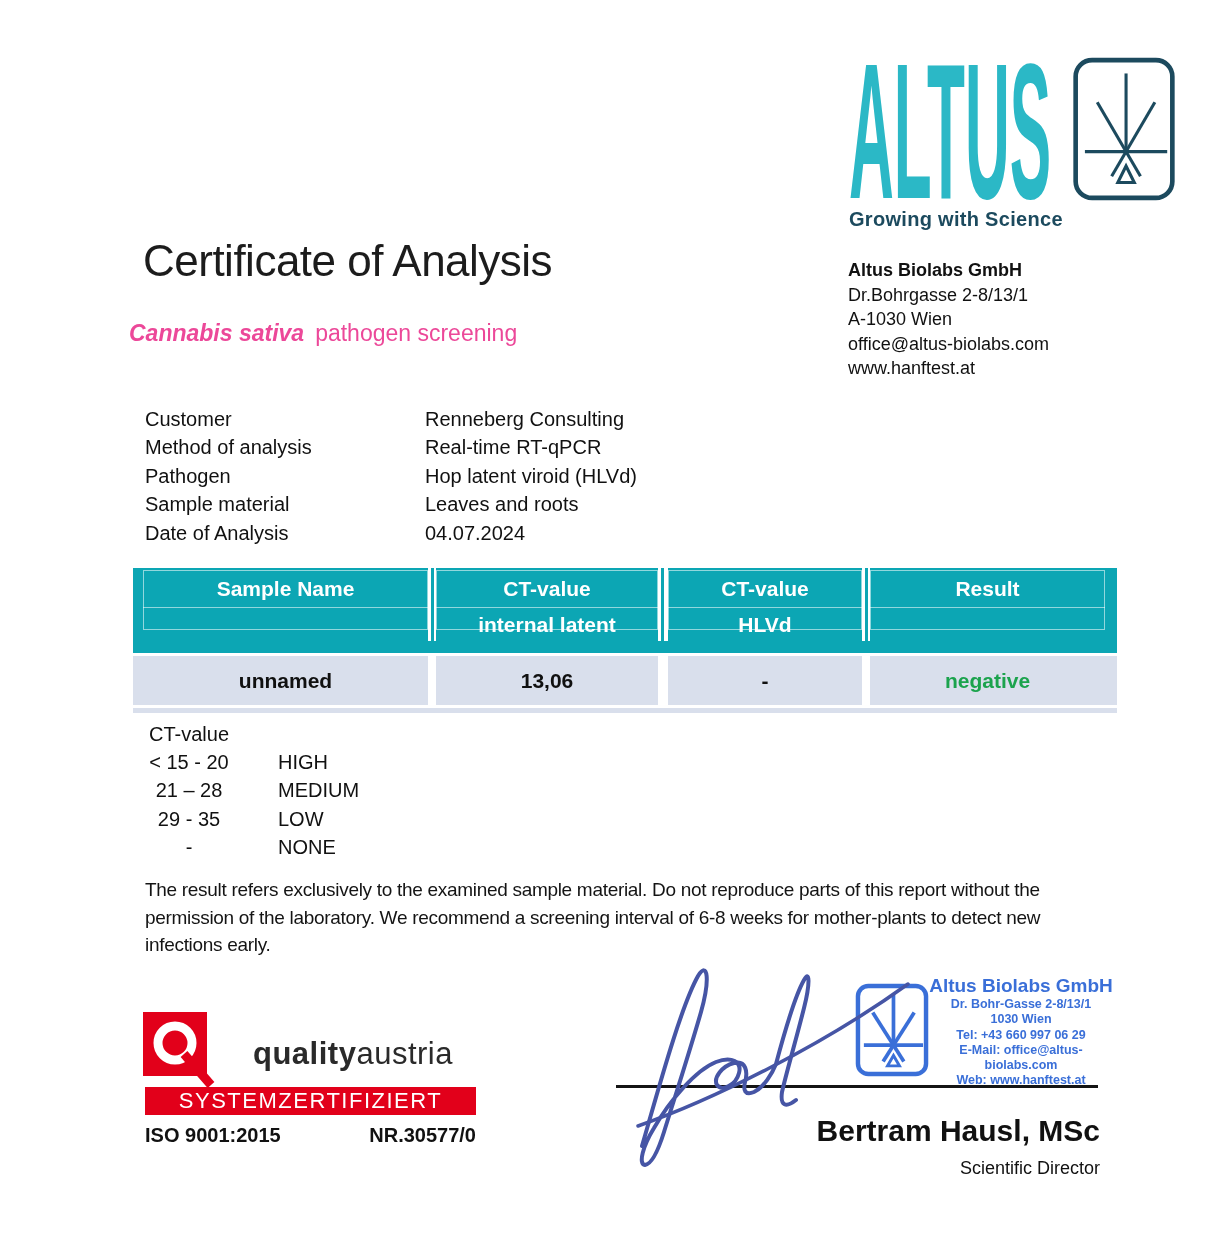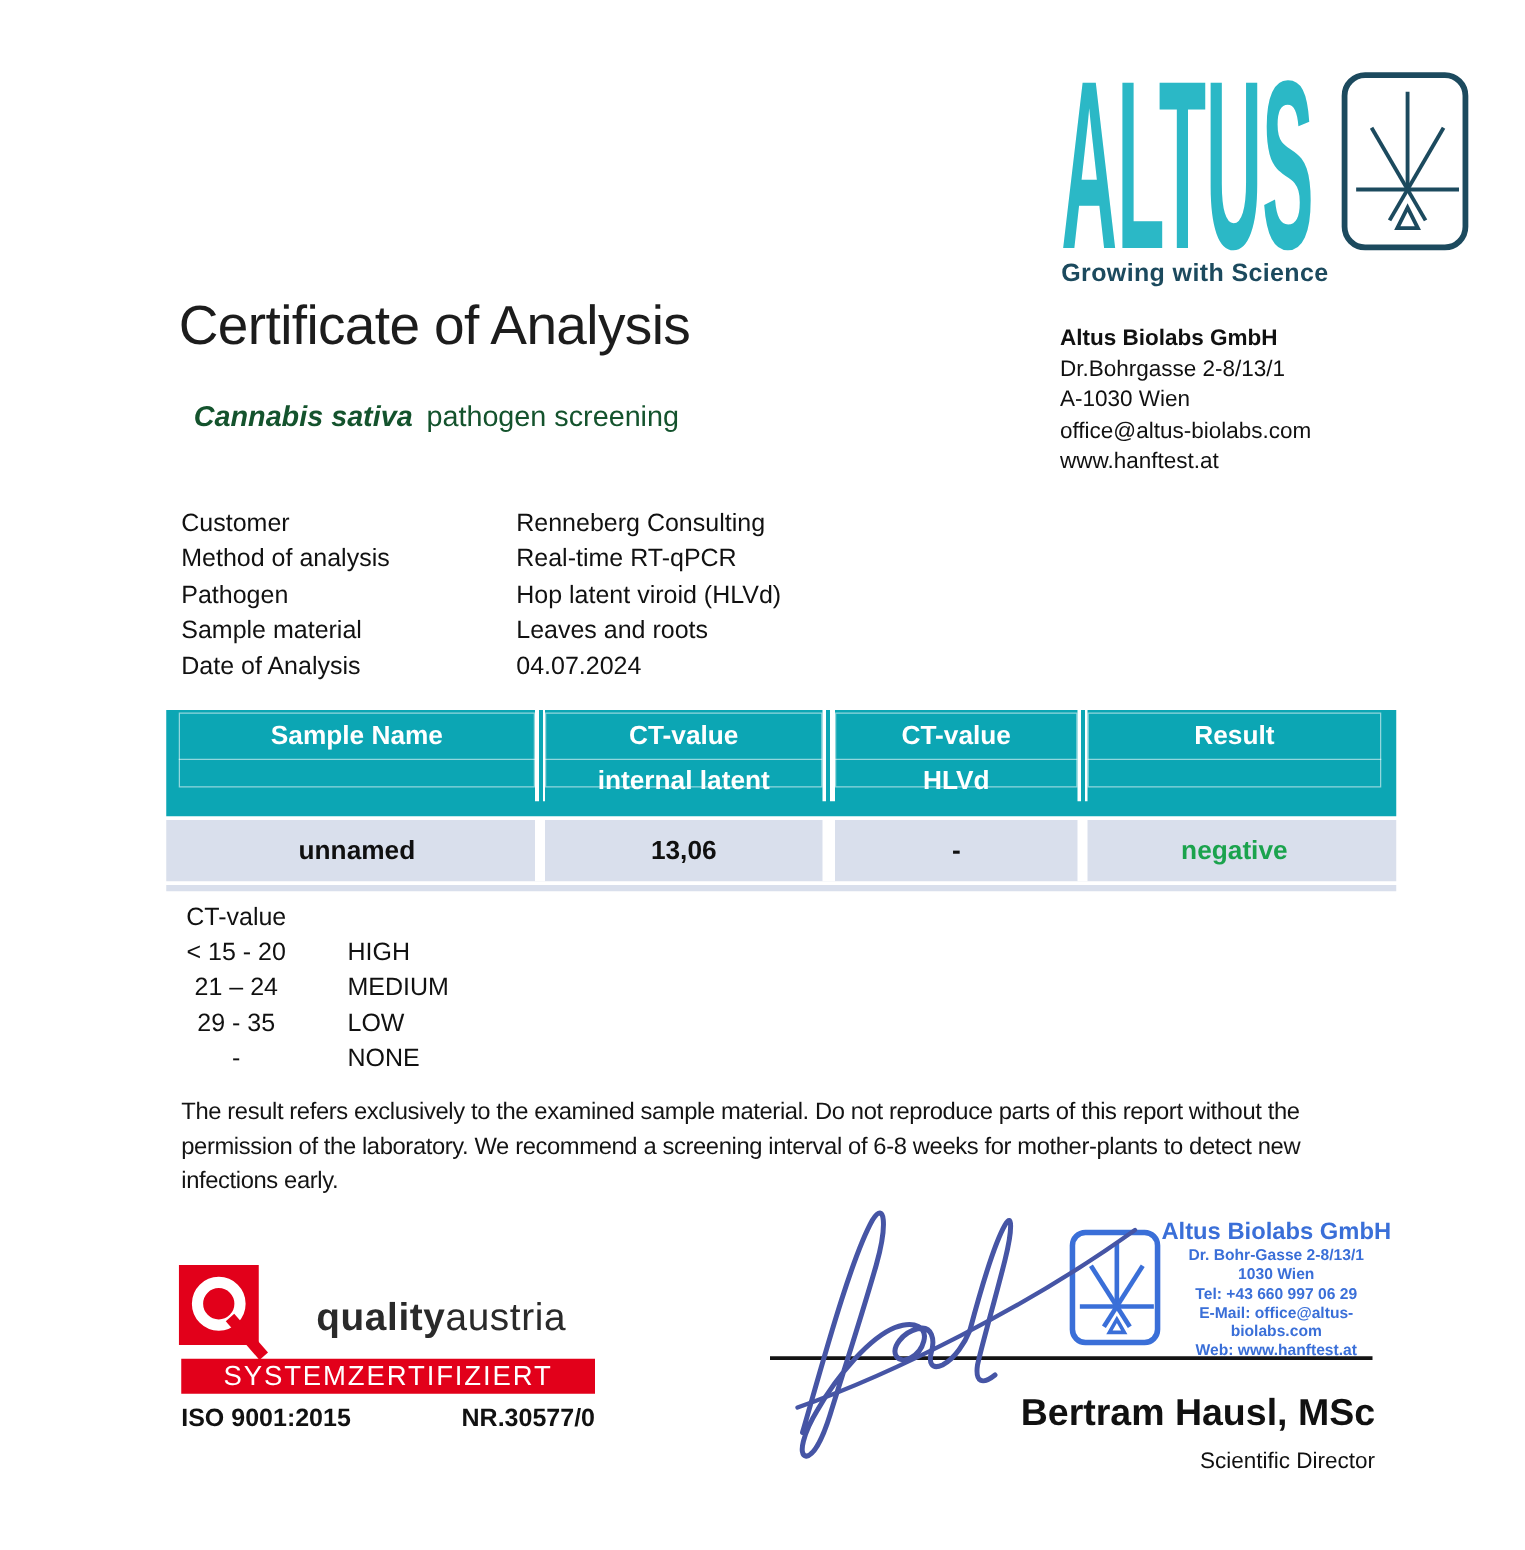--- a/index.html
+++ b/index.html
@@ -11,26 +11,26 @@
   .wordmark-svg { position:absolute; left:848px; top:56px; }
   .leaf-badge   { position:absolute; left:1072px; top:57px; }
   .tagline { position:absolute; left:849px; top:208px; font-size:20px; font-weight:600;
              color:var(--navy); letter-spacing:0.3px; }
   .lab-address { position:absolute; left:848px; top:258px; font-size:18px; line-height:24.6px; color:#111; }
   .lab-address .lab-name { font-weight:700; }
 
   
   .doc-title { position:absolute; left:143px; top:236px; font-size:44px; font-weight:400;
                color:#1c1c1c; letter-spacing:-0.5px; }
-  .doc-subtitle { position:absolute; left:155px; top:320px; font-size:23px; color:#14532d; }
+  .doc-subtitle { position:absolute; left:129px; top:320px; font-size:23px; color:#ec4899; }
   .doc-subtitle .species { font-style:italic; font-weight:700; margin-right:11px; }
 
   
   .details { position:absolute; left:145px; top:405px; font-size:20px; line-height:28.4px; color:#111; }
-  .drow { display:flex; }
+  .drow { display:flex;gap:12px; }
   .dlabel { width:268px; flex:0 0 268px; }
   .dvalue .it { }
 
   
   .rtable { position:absolute; left:133px; top:568px; width:984px; }
   .thead { display:flex; background:var(--teal); height:85px; padding:0 12px 12px 10px; }
   .hcell { position:relative; color:#fff; font-weight:700; font-size:21px; }
   .hcell .inner { position:absolute; left:0; right:0; top:2px; bottom:11px;
                   border:1px solid rgba(255,255,255,0.55); }
   .hcell .mid { position:absolute; left:0; right:0; top:39px; height:1px; background:rgba(255,255,255,0.55); }
@@ -181,21 +181,21 @@
 
   <div class="legend">
     <div class="lrow">
       <div class="lrange">CT-value</div>
     </div>
     <div class="lrow">
       <div class="lrange">&lt; 15 - 20</div>
       <div class="ldesc">HIGH</div>
     </div>
     <div class="lrow">
-      <div class="lrange">21 – 24</div>
+      <div class="lrange">21 – 28</div>
       <div class="ldesc">MEDIUM</div>
     </div>
     <div class="lrow">
       <div class="lrange">29 - 35</div>
       <div class="ldesc">LOW</div>
     </div>
     <div class="lrow">
       <div class="lrange">-</div>
       <div class="ldesc">NONE</div>
     </div>

